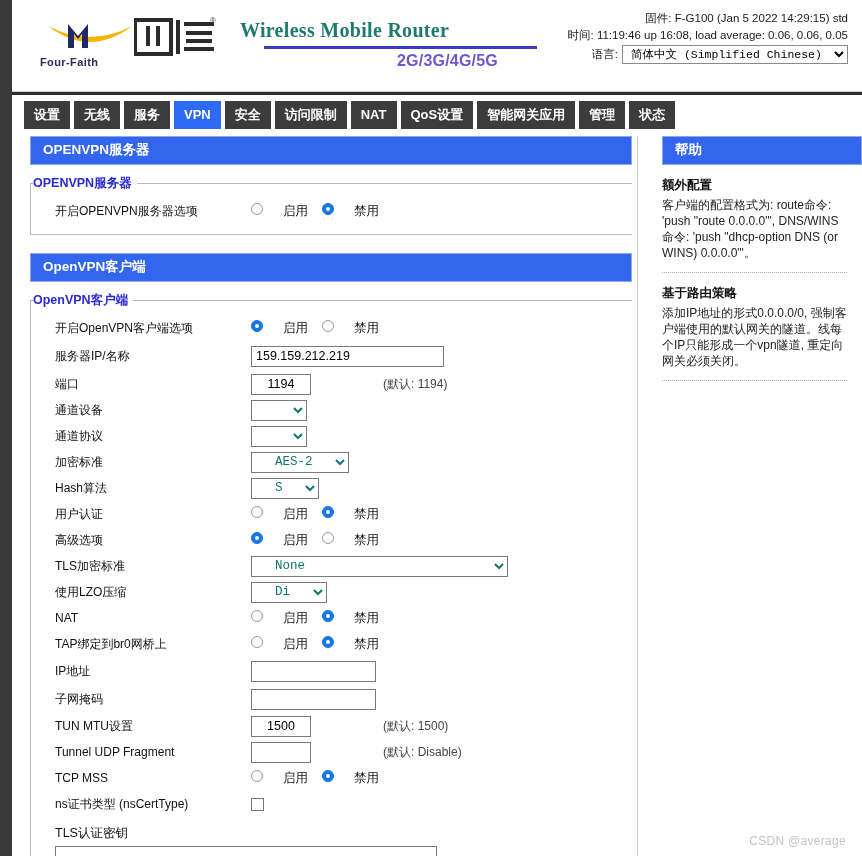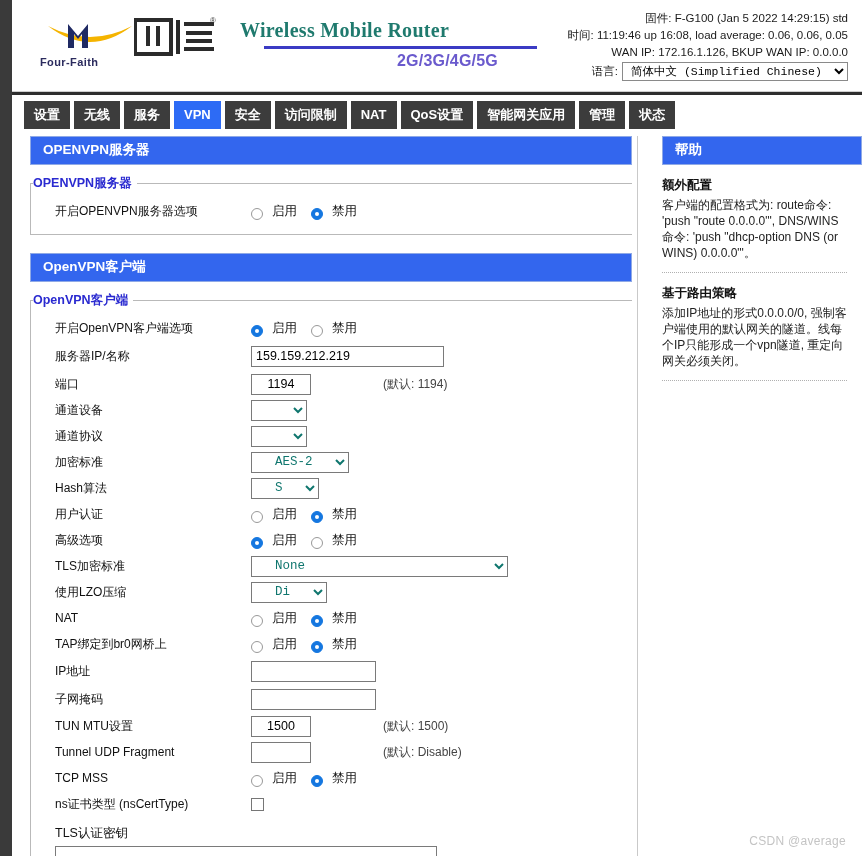--- a/index.html
+++ b/index.html
@@ -182,21 +182,21 @@
   .fctl { display: flex; align-items: center; }
   .fnote {
     font-size: 12px;
     color: #444;
     margin-left: 20px;
     white-space: nowrap;
   }
 
   
   .radiogrp { display: flex; align-items: center; gap: 14px; }
-  .radio { display: flex; align-items: flex-end; gap: 9px; cursor: pointer; }
+  .radio { display: flex; align-items: flex-start; gap: 20px; cursor: pointer; }
   .rdot {
     width: 12px; height: 12px; border-radius: 50%;
     border: 1px solid #999; background: #fff;
     display: inline-block; position: relative;
   }
   .rdot.on { border-color: #1577e0; background: #1577e0; }
   .rdot.on::after {
     content: ""; position: absolute;
     left: 3px; top: 3px; width: 4px; height: 4px;
     border-radius: 50%; background: #ffffff;
@@ -308,21 +308,20 @@
       <span class="logo-reg">®</span>
     </div>
 
     <div class="title-main">Wireless Mobile Router</div>
     <div class="title-rule"></div>
     <div class="title-sub">2G/3G/4G/5G</div>
 
     <div class="hdr-info">
       <div class="row">固件: F-G100 (Jan 5 2022 14:29:15) std</div>
       <div class="row">时间: 11:19:46 up 16:08, load average: 0.06, 0.06, 0.05</div>
-      <div class="row">WAN IP: 172.16.1.126, BKUP WAN IP: 0.0.0.0</div>
       <div class="lang-row">
         <span>语言:</span>
         <select class="lang-select"><option>简体中文 (Simplified Chinese)</option><option>English</option><option>繁體中文 (Traditional Chinese)</option></select>
       </div>
     </div>
   </div>
 
   <div class="tabbar">
     <div class="tabs">
         <div class="tab">设置</div>

